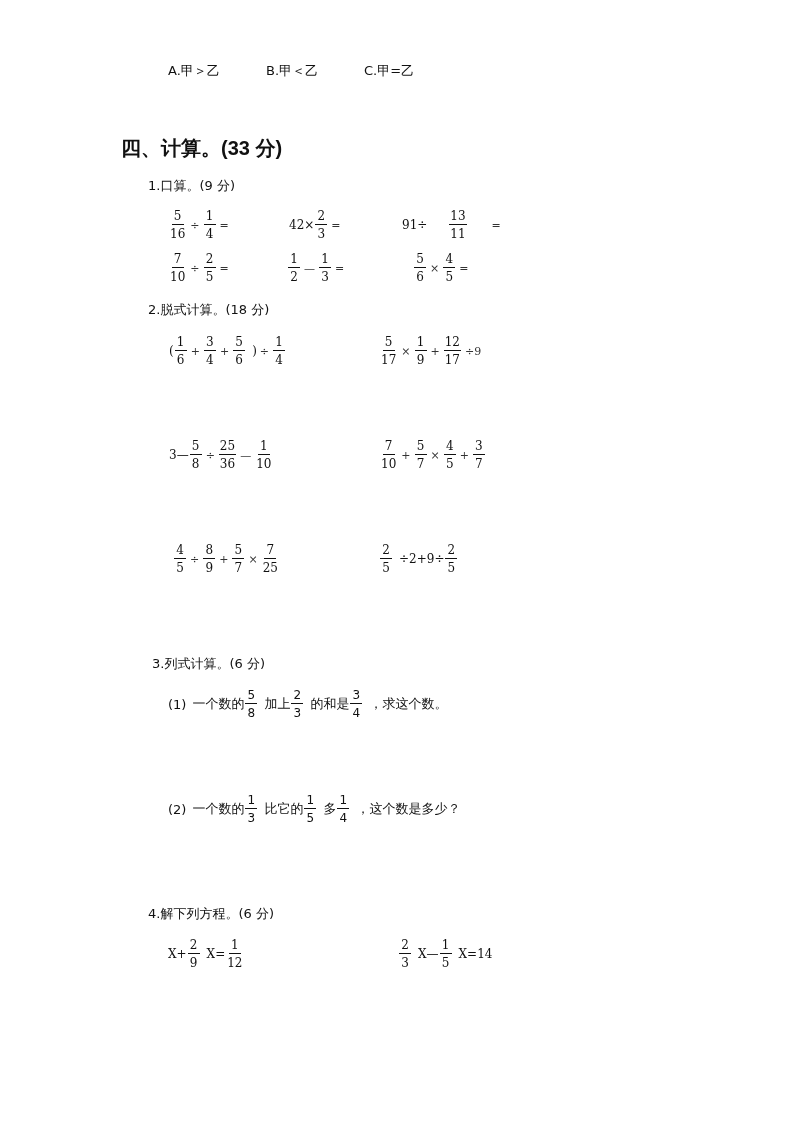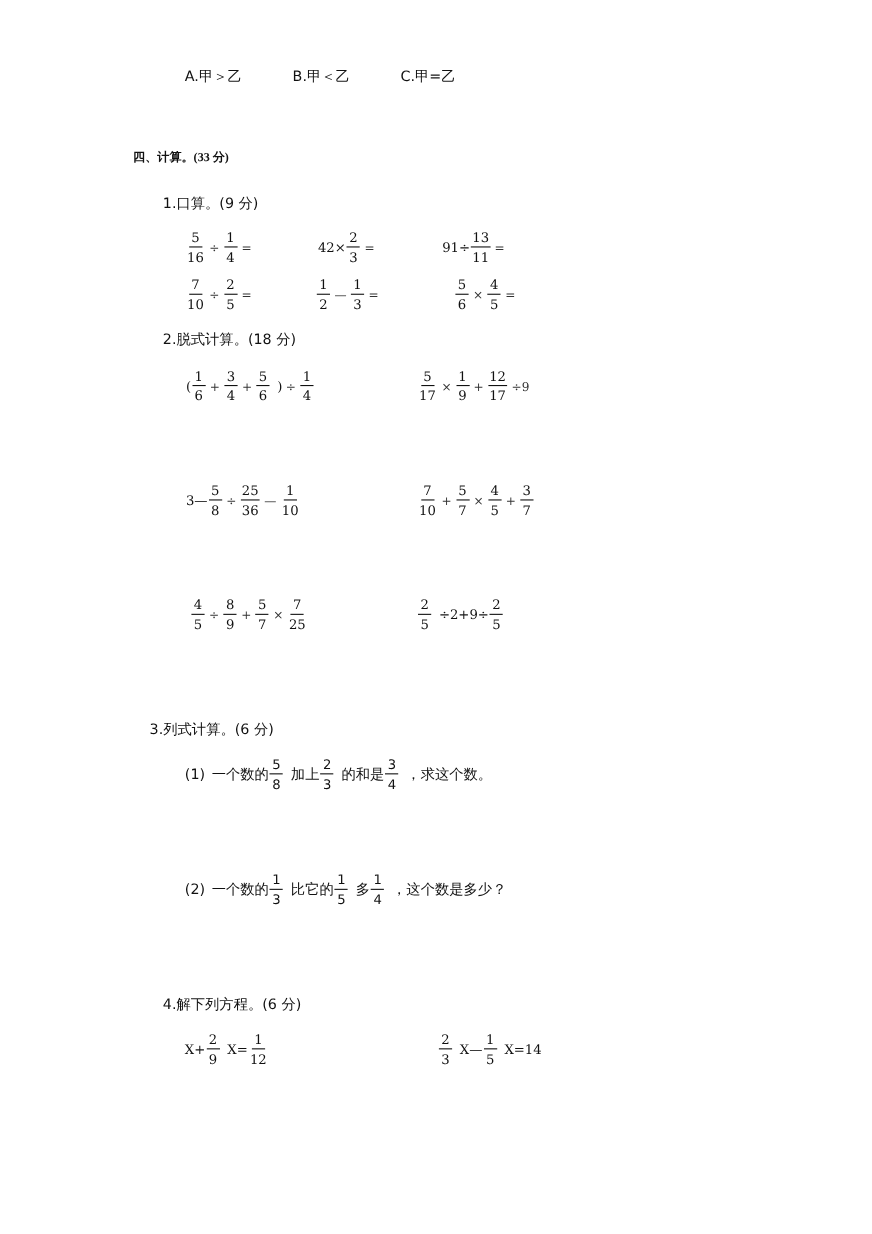--- a/index.html
+++ b/index.html
@@ -1,21 +1,21 @@
 <!DOCTYPE html>
 <html><head>
 <meta charset="utf-8">
 <style>
   html, body { margin: 0; padding: 0; background: #ffffff; }
   body { width: 793px; height: 1122px; position: relative; overflow: hidden;
          font-family: "DejaVu Serif", "Liberation Serif", serif; color: #111; }
   .abs { position: absolute; white-space: nowrap; }
   .txt { font-size: 13px; line-height: 16px; }
   .cjk { font-family: "DejaVu Sans", "Liberation Sans", sans-serif; }
-  .h1 { font-size: 11px; font-weight: bold; font-family: Liberation Serif, serif; }
+  .h1 { font-size: 20px; font-weight: bold; font-family: Liberation Sans, sans-serif; }
   .expr { display: inline-flex; align-items: center; font-size: 12px; }
   .frac { display: inline-flex; flex-direction: column; align-items: center; margin: 0 1px; vertical-align: middle; }
   .frac .num { padding: 0 1px 1px; border-bottom: 1px solid #111; line-height: 14px; min-width: 10px; text-align: center; }
   .frac .den { padding: 2px 1px 0; line-height: 14px; text-align: center; }
   .op { padding: 0 3px; font-size: 11px; color: #333; }
   .sp { display: inline-block; width: 6px; }
 </style>
 </head>
 <body>
 
@@ -40,21 +40,21 @@
   <span class="op">=</span>
 </div>
 <div class="abs expr" style="left:289px; top:209px;">
   <span>42×</span>
   <span class="frac">
       <span class="num">2</span>
       <span class="den">3</span>
     </span>
   <span class="op">=</span>
 </div>
-<div class="abs expr" style="left:402px; top:209px;">
+<div class="abs expr" style="left:402px; top:209px;gap:21px;">
   <span>91÷</span>
   <span class="frac">
       <span class="num">13</span>
       <span class="den">11</span>
     </span>
   <span class="op">=</span>
 </div>
 <div class="abs expr" style="left:168px; top:252px;">
   <span class="frac">
       <span class="num">7</span>
@@ -202,21 +202,21 @@
       <span class="den">5</span>
     </span>
   <span class="sp"></span>
     <span>÷2+9÷</span>
   <span class="frac">
       <span class="num">2</span>
       <span class="den">5</span>
     </span>
 </div>
 
-<div class="abs txt cjk" style="left:136px; top:656px;">3.列式计算。(6 分)</div>
+<div class="abs txt cjk" style="left:152px; top:656px;">3.列式计算。(6 分)</div>
 
 <div class="abs expr cjk" style="left:168px; top:688px; font-size:13px;">
   <span>(1)</span>
     <span class="sp"></span>
   <span>一个数的</span>
   <span class="frac" style="font-size:12px;">
       <span class="num">5</span>
       <span class="den">8</span>
     </span>
   <span class="sp"></span>

